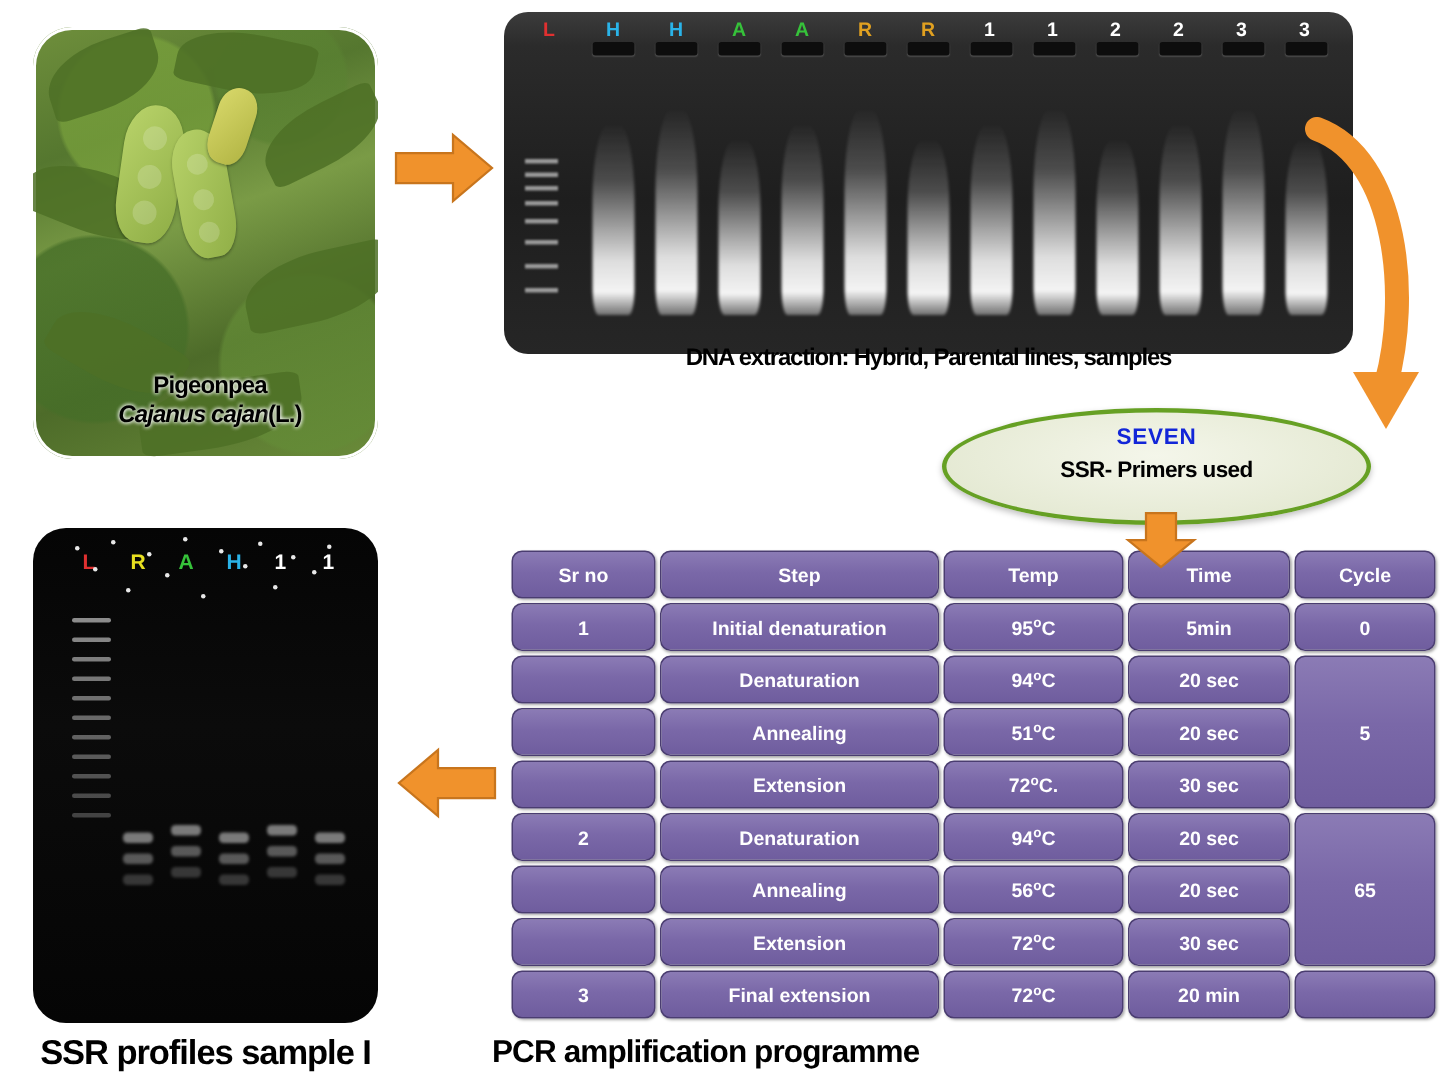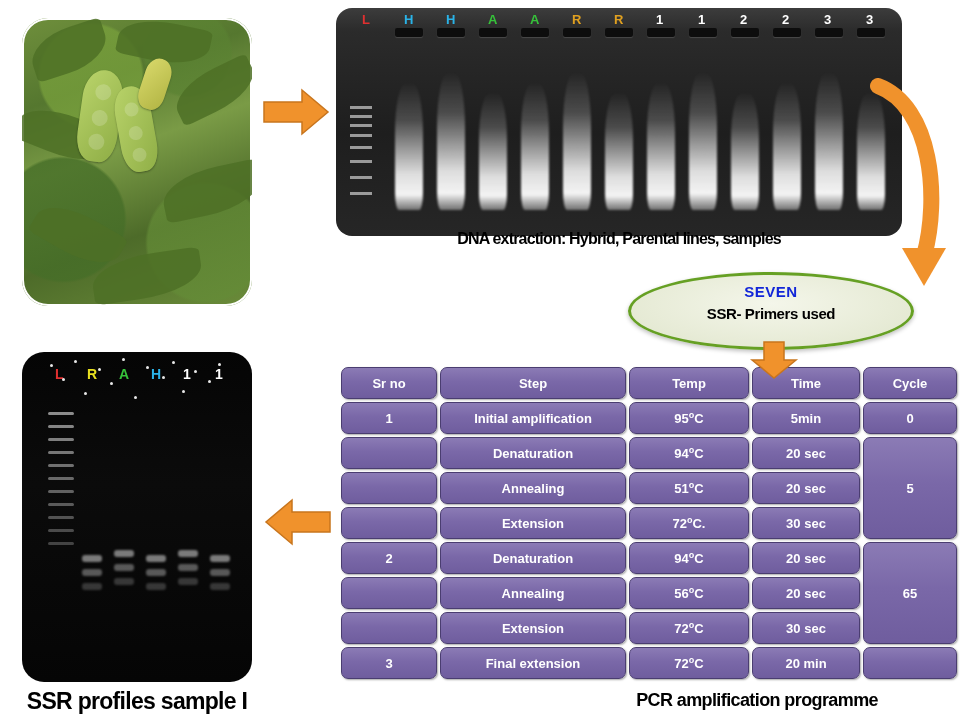--- a/index.html
+++ b/index.html
@@ -83,21 +83,21 @@
     height:30px;box-shadow:1px 1px 2px rgba(0,0,0,.35);
     padding:0 4px;
   }
   #pcr-table td.empty{background:linear-gradient(180deg,#8b7bb5 0%,#7a68a8 45%,#6f5d9e 100%);}
   #pcr-table td.c-sr{width:86px;margin-top:10px;}
   #pcr-table td.c-step{width:176px;}
   #pcr-table td.c-temp{width:110px;}
   #pcr-table td.c-time{width:98px;}
   #pcr-table td.c-cycle{width:84px;}
   #pcr-table .sup{font-size:9px;vertical-align:super;}
-  #pcr-caption{left:318px;top:690px;width:560px;text-align:right;color:#000;font-weight:bold;font-size:18px;letter-spacing:-.6px;}
+  #pcr-caption{left:328px;top:690px;width:560px;text-align:left;color:#000;font-weight:bold;font-size:21px;letter-spacing:-.6px;}
 </style>
 </head>
 <body>
 
 <div class="abs" id="plant-photo">
   <div class="leaf" style="left:8px;top:10px;width:78px;height:44px;transform:rotate(-18deg);"></div>
   <div class="leaf" style="left:96px;top:4px;width:92px;height:40px;transform:rotate(12deg);"></div>
   <div class="leaf" style="left:150px;top:52px;width:86px;height:40px;transform:rotate(-26deg);"></div>
   <div class="leaf" style="left:-6px;top:96px;width:96px;height:42px;transform:rotate(22deg);"></div>
   <div class="leaf" style="left:140px;top:150px;width:100px;height:46px;transform:rotate(-12deg);"></div>
@@ -109,20 +109,24 @@
     <div class="pod-seed" style="left:12px;top:64px;width:16px;height:16px;"></div>
   </div>
   <div class="pod" style="left:96px;top:68px;width:36px;height:86px;transform:rotate(-10deg);">
     <div class="pod-seed" style="left:10px;top:16px;width:14px;height:14px;"></div>
     <div class="pod-seed" style="left:10px;top:40px;width:14px;height:14px;"></div>
     <div class="pod-seed" style="left:10px;top:62px;width:14px;height:14px;"></div>
   </div>
   <div class="pod" style="left:120px;top:40px;width:26px;height:52px;transform:rotate(18deg);background:linear-gradient(120deg,#d8d86a,#b2b544);"></div>
 </div>
 <div class="abs" id="plant-caption">
+  <div>Pigeonpea</div>
+  <div>
+    <span class="sci">Cajanus cajan</span><span>(L.)</span>
+  </div>
 </div>
 
 <div class="abs" id="gel-top">
   <div class="ladder">
     <span style="top:0px"></span>
       <span style="top:9px"></span>
       <span style="top:18px"></span>
     <span style="top:28px"></span>
       <span style="top:40px"></span>
       <span style="top:54px"></span>
@@ -231,21 +235,21 @@
       <td class="c-sr">Sr no</td>
       <td class="c-step">Step</td>
       <td class="c-temp">Temp</td>
       <td class="c-time">Time</td>
       <td class="c-cycle">Cycle</td>
     </tr>
   </thead>
   <tbody id="pcr-body">
       <tr>
         <td class="c-sr">1</td>
-        <td class="c-step">Initial amplification</td>
+        <td class="c-step">Initial denaturation</td>
         <td class="c-temp">95<span class="sup">o</span>C</td>
         <td class="c-time">5min</td>
         <td class="c-cycle">0</td>
       </tr>
       <tr>
         <td class="c-sr empty"></td>
         <td class="c-step">Denaturation</td>
         <td class="c-temp">94<span class="sup">o</span>C</td>
         <td class="c-time">20 sec</td>
         <td class="c-cycle" rowspan="3">5</td>

